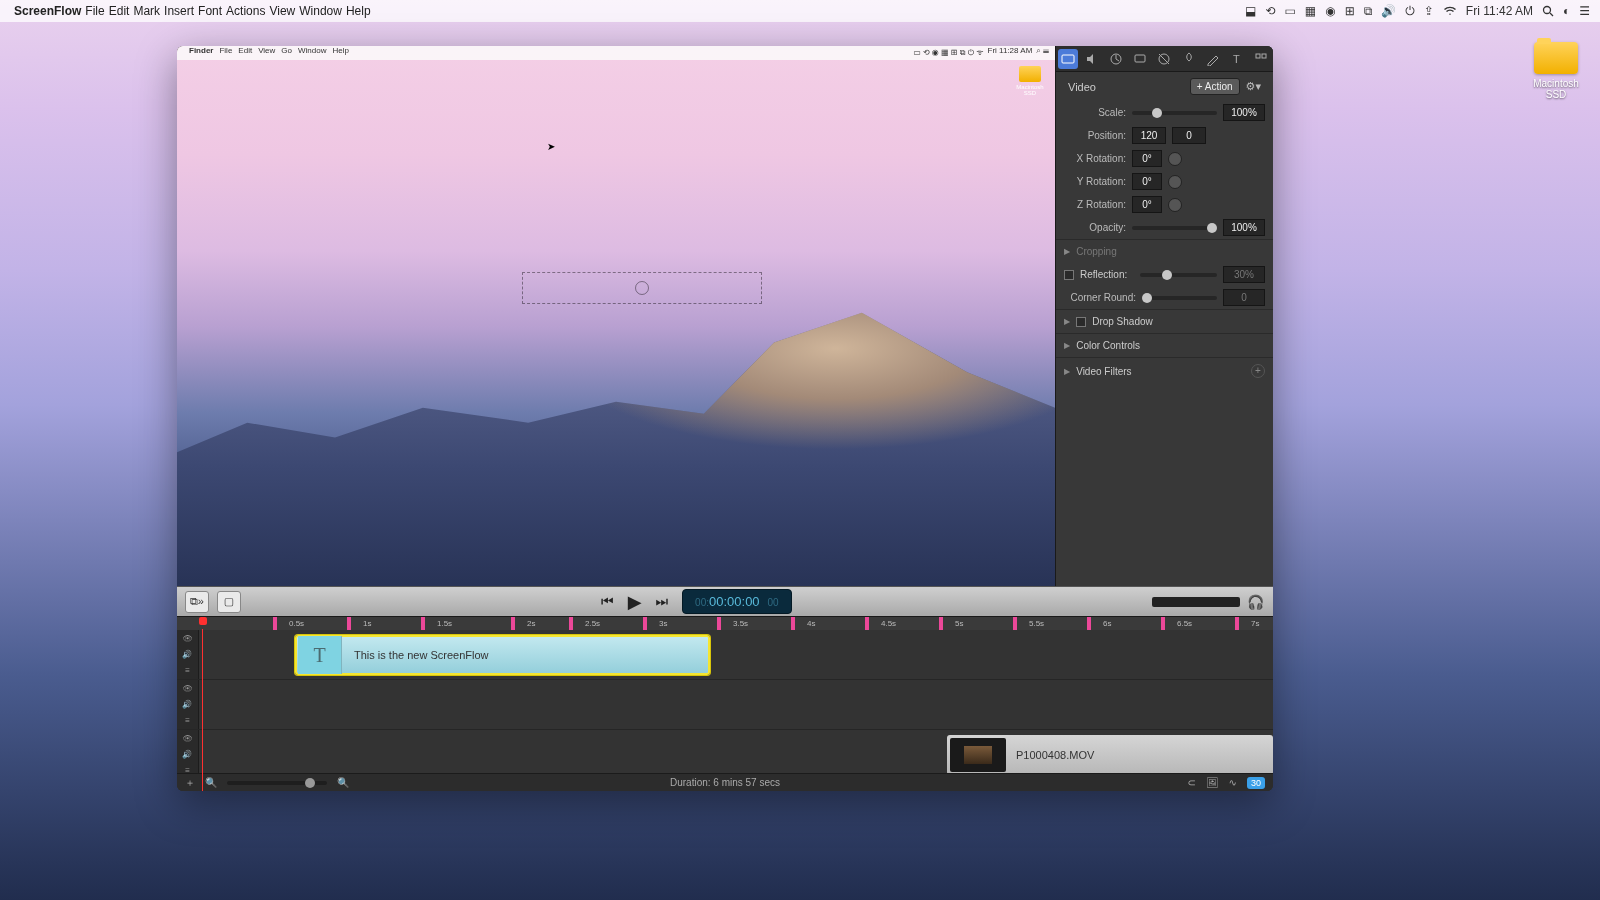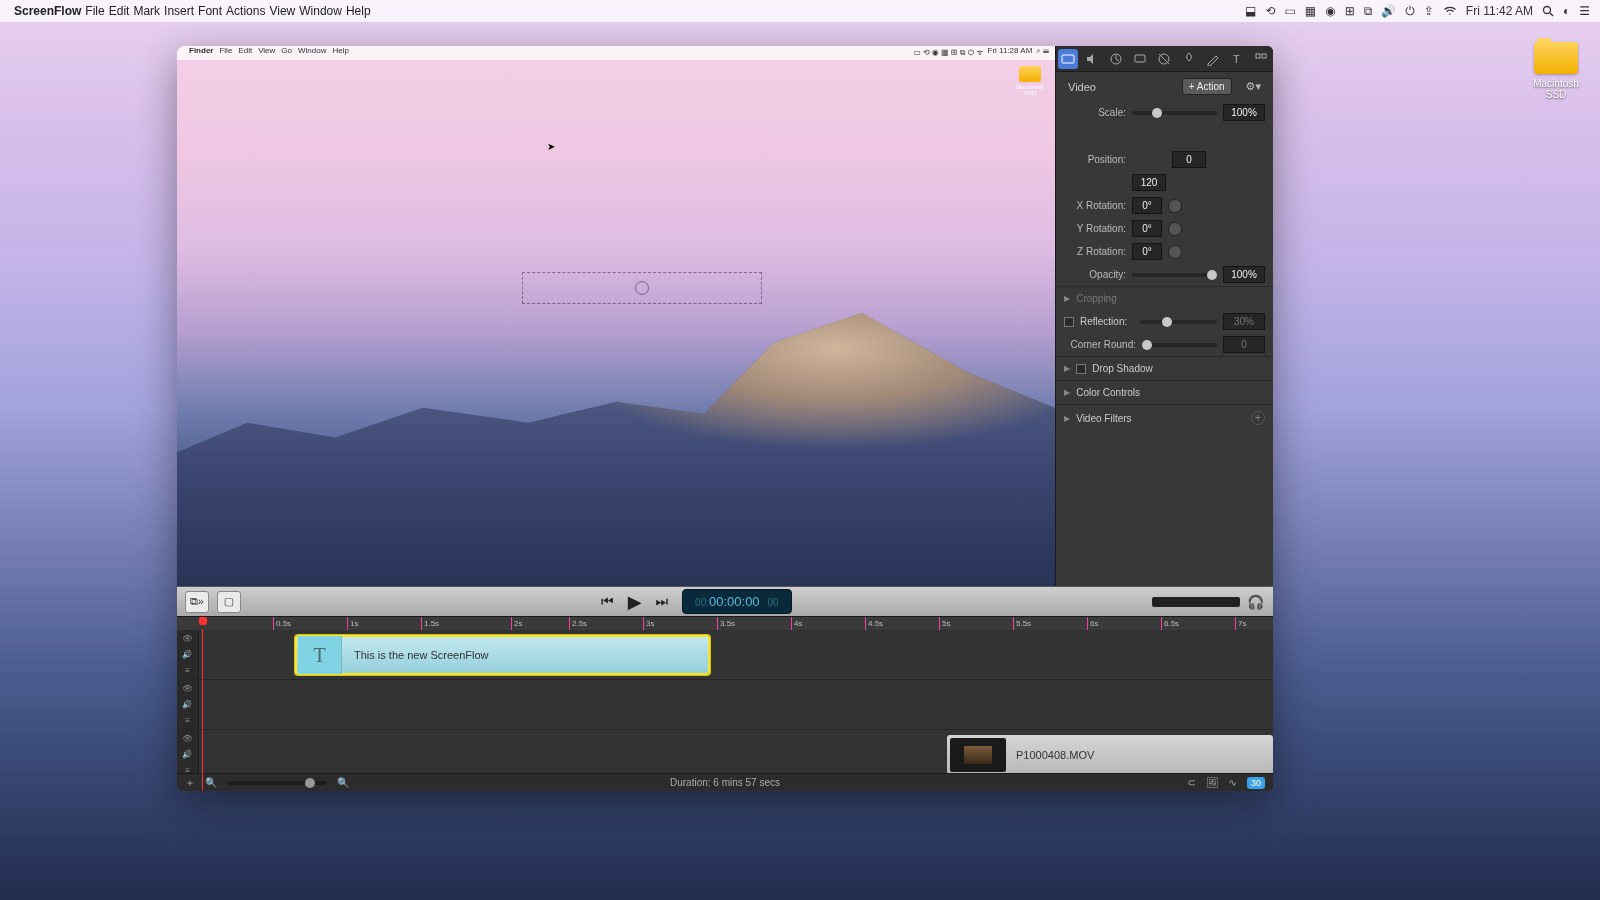--- a/index.html
+++ b/index.html
@@ -116,21 +116,21 @@
   .tp-btn{width:24px;height:22px;background:#eaeaea;border:1px solid #888;border-radius:3px;display:flex;align-items:center;justify-content:center;font-size:11px;color:#333;}
   .tp-center{margin:0 auto; display:flex; align-items:center; gap:14px;}
   .play-ctl{color:#222;font-size:14px;}
   .time-display{background:#0a2a3c;color:#58b9d9;border-radius:4px;padding:4px 12px;font-family:ui-monospace,Menlo,monospace;font-size:13px;border:1px solid #041924;}
   .time-display .frac{color:#2e6a82;font-size:10px;}
   .vol-bar{width:88px;height:10px;background:linear-gradient(90deg,#222 0 100%);border-radius:2px;}
   .hp{font-size:14px;color:#333;}
 
   
   .ruler{height:14px;background:#3a3a3a;color:#bbb;font-size:8px;display:flex;align-items:center;position:relative;border-top:1px solid #1a1a1a;}
-  .ruler .tick{position:absolute;top:0;height:100%;border-left:1px solid #ec4899;padding-left:2px;line-height:14px;}
+  .ruler .tick{position:absolute;top:0;height:100%;border-left:4px solid #ec4899;padding-left:12px;line-height:14px;}
   .playhead{position:absolute; left:22px; top:0; width:8px; height:8px; background:#ff3030; border-radius:2px;}
   .playhead-line{position:absolute;left:25px;top:12px;bottom:-192px;width:1px;background:#ff3030;z-index:5;}
 
   
   .timeline{flex:1 1 auto;background:#333;position:relative;min-height:0;}
   .tl-rows{position:absolute;left:0;right:0;top:0;}
   .tl-row{height:50px;border-bottom:1px solid #262626;display:flex;align-items:center;position:relative;}
   .tl-track-ctl{width:22px;height:100%;background:#2a2a2a;border-right:1px solid #1c1c1c;display:flex;flex-direction:column;justify-content:space-around;align-items:center;color:#999;font-size:8px;}
   .clip{position:absolute;height:40px;top:5px;border-radius:3px;display:flex;align-items:center;padding:0 8px;font-size:11px;color:#333;}
   .clip-text{left:118px;width:415px;background:linear-gradient(180deg,#c2e8ef,#94cfdb);border:2px solid #f5e532;box-shadow:0 0 0 1px #d7c50a;}
@@ -281,35 +281,35 @@
           </div>
         <div class="insp-tab">
             <svg width="14" height="14" viewBox="0 0 14 14">
               <rect x="2" y="2" width="4" height="4" stroke="currentColor" fill="none"></rect>
               <rect x="8" y="2" width="4" height="4" stroke="currentColor" fill="none"></rect>
             </svg>
           </div>
       </div>
       <div class="insp-header">
         <span>Video</span>
-        <span style="display:flex;gap:14px;align-items:center">
+        <span style="display:flex;gap:6px;align-items:center">
           <span class="action-btn">+ Action</span>
           <span class="gear-btn">⚙▾</span>
         </span>
       </div>
       <div class="prop-row">
         <span class="lbl">Scale:</span>
         <div class="slider">
             <div class="thumb" style="left:23%"></div>
           </div>
         <span class="valbox">100%</span>
       </div>
       <div class="prop-row">
         <span class="lbl">Position:</span>
-        <input class="valbox" style="width: 34px; margin-top: 47px;" value="120">
+        <input class="valbox" style="width: 34px;" value="120">
         <input class="valbox" style="width: 34px;" value="0">
       </div>
       <div class="prop-row">
         <span class="lbl">X Rotation:</span>
         <input class="valbox" style="width: 30px;" value="0°">
         <span class="rotdial"></span>
       </div>
       <div class="prop-row">
         <span class="lbl">Y Rotation:</span>
         <input class="valbox" style="width: 30px;" value="0°">

